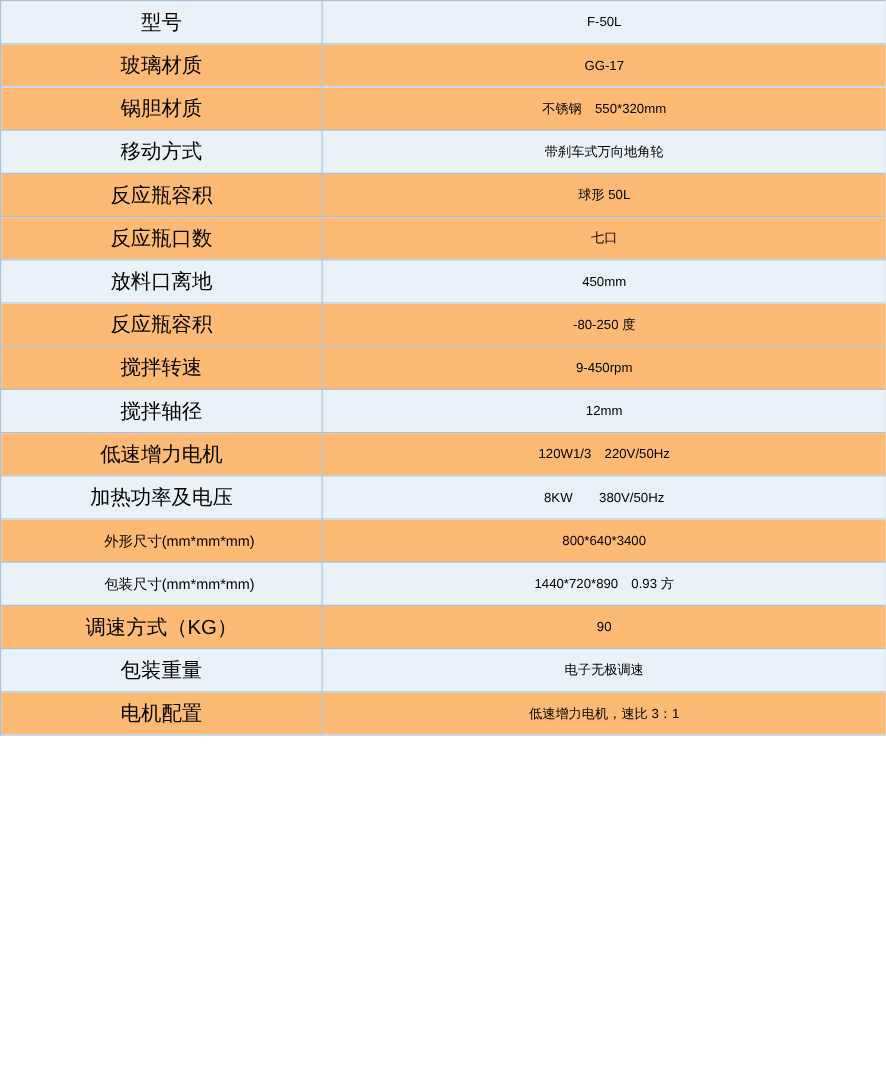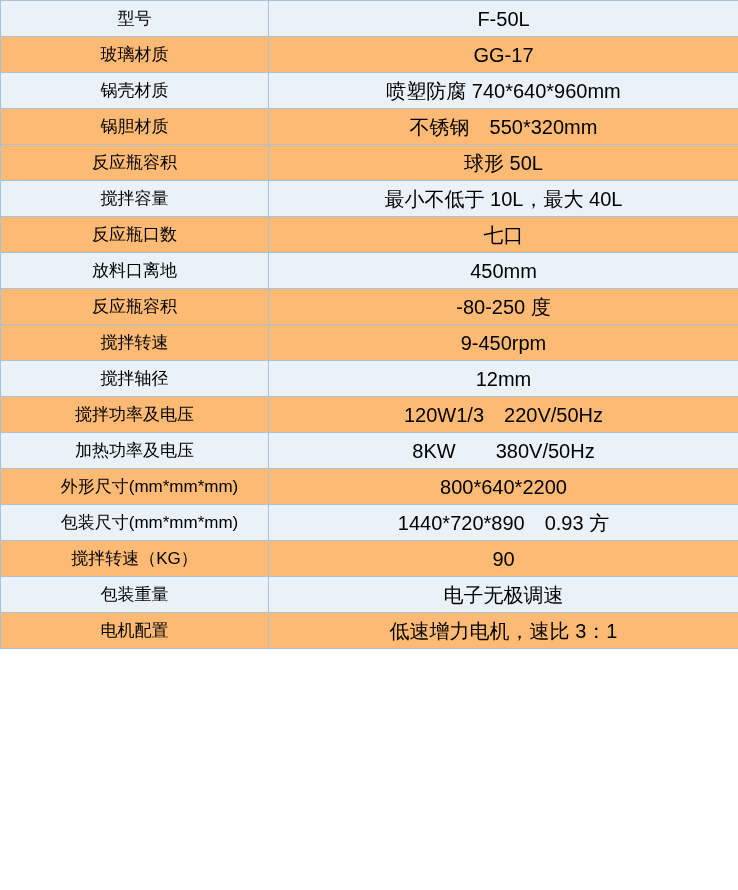--- a/index.html
+++ b/index.html
@@ -30,55 +30,51 @@
     vertical-align: middle;
     text-align: center;
     box-sizing: border-box;
     white-space: nowrap;
     overflow: hidden;
     margin-top: 28px;
   }
   .spec-table tr.odd td { background: #eaf2f8; }
   .spec-table tr.even td { background: #fdba74; }
   .spec-table td.label { font-size: 17px; }
-  .spec-table td.value { font-size: 20px; }
-  .spec-table td.label.small { font-size: 17px; padding-left: 36px; }
+  .spec-table td.value { font-size: 11px; }
+  .spec-table td.label.small { font-size: 12px; padding-left: 36px; }
 </style>
 </head>
 <body>
 
 <table class="spec-table">
   <colgroup>
     <col class="label-col">
     <col class="value-col">
   </colgroup>
   <tbody>
       <tr class="odd">
         <td class="label">型号</td>
         <td class="value">F-50L</td>
       </tr>
       <tr class="even">
         <td class="label">玻璃材质</td>
         <td class="value">GG-17</td>
       </tr>
-      <tr class="odd">
-        <td class="label">锅壳材质</td>
-        <td class="value">喷塑防腐 740*640*960mm</td>
-      </tr>
       <tr class="even">
         <td class="label">锅胆材质</td>
         <td class="value">不锈钢　550*320mm</td>
       </tr>
+      <tr class="odd">
+        <td class="label">移动方式</td>
+        <td class="value">带刹车式万向地角轮</td>
+      </tr>
       <tr class="even">
         <td class="label">反应瓶容积</td>
         <td class="value">球形 50L</td>
-      </tr>
-      <tr class="odd">
-        <td class="label">搅拌容量</td>
-        <td class="value">最小不低于 10L，最大 40L</td>
       </tr>
       <tr class="even">
         <td class="label">反应瓶口数</td>
         <td class="value">七口</td>
       </tr>
       <tr class="odd">
         <td class="label">放料口离地</td>
         <td class="value">450mm</td>
       </tr>
       <tr class="even">
@@ -87,37 +83,37 @@
       </tr>
       <tr class="even">
         <td class="label">搅拌转速</td>
         <td class="value">9-450rpm</td>
       </tr>
       <tr class="odd">
         <td class="label">搅拌轴径</td>
         <td class="value">12mm</td>
       </tr>
       <tr class="even">
-        <td class="label">搅拌功率及电压</td>
+        <td class="label">低速增力电机</td>
         <td class="value">120W1/3　220V/50Hz</td>
       </tr>
       <tr class="odd">
         <td class="label">加热功率及电压</td>
         <td class="value">8KW　　380V/50Hz</td>
       </tr>
       <tr class="even">
         <td class="label small">外形尺寸(mm*mm*mm)</td>
-        <td class="value">800*640*2200</td>
+        <td class="value">800*640*3400</td>
       </tr>
       <tr class="odd">
         <td class="label small">包装尺寸(mm*mm*mm)</td>
         <td class="value">1440*720*890　0.93 方</td>
       </tr>
       <tr class="even">
-        <td class="label">搅拌转速（KG）</td>
+        <td class="label">调速方式（KG）</td>
         <td class="value">90</td>
       </tr>
       <tr class="odd">
         <td class="label">包装重量</td>
         <td class="value">电子无极调速</td>
       </tr>
       <tr class="even">
         <td class="label">电机配置</td>
         <td class="value">低速增力电机，速比 3：1</td>
       </tr>

